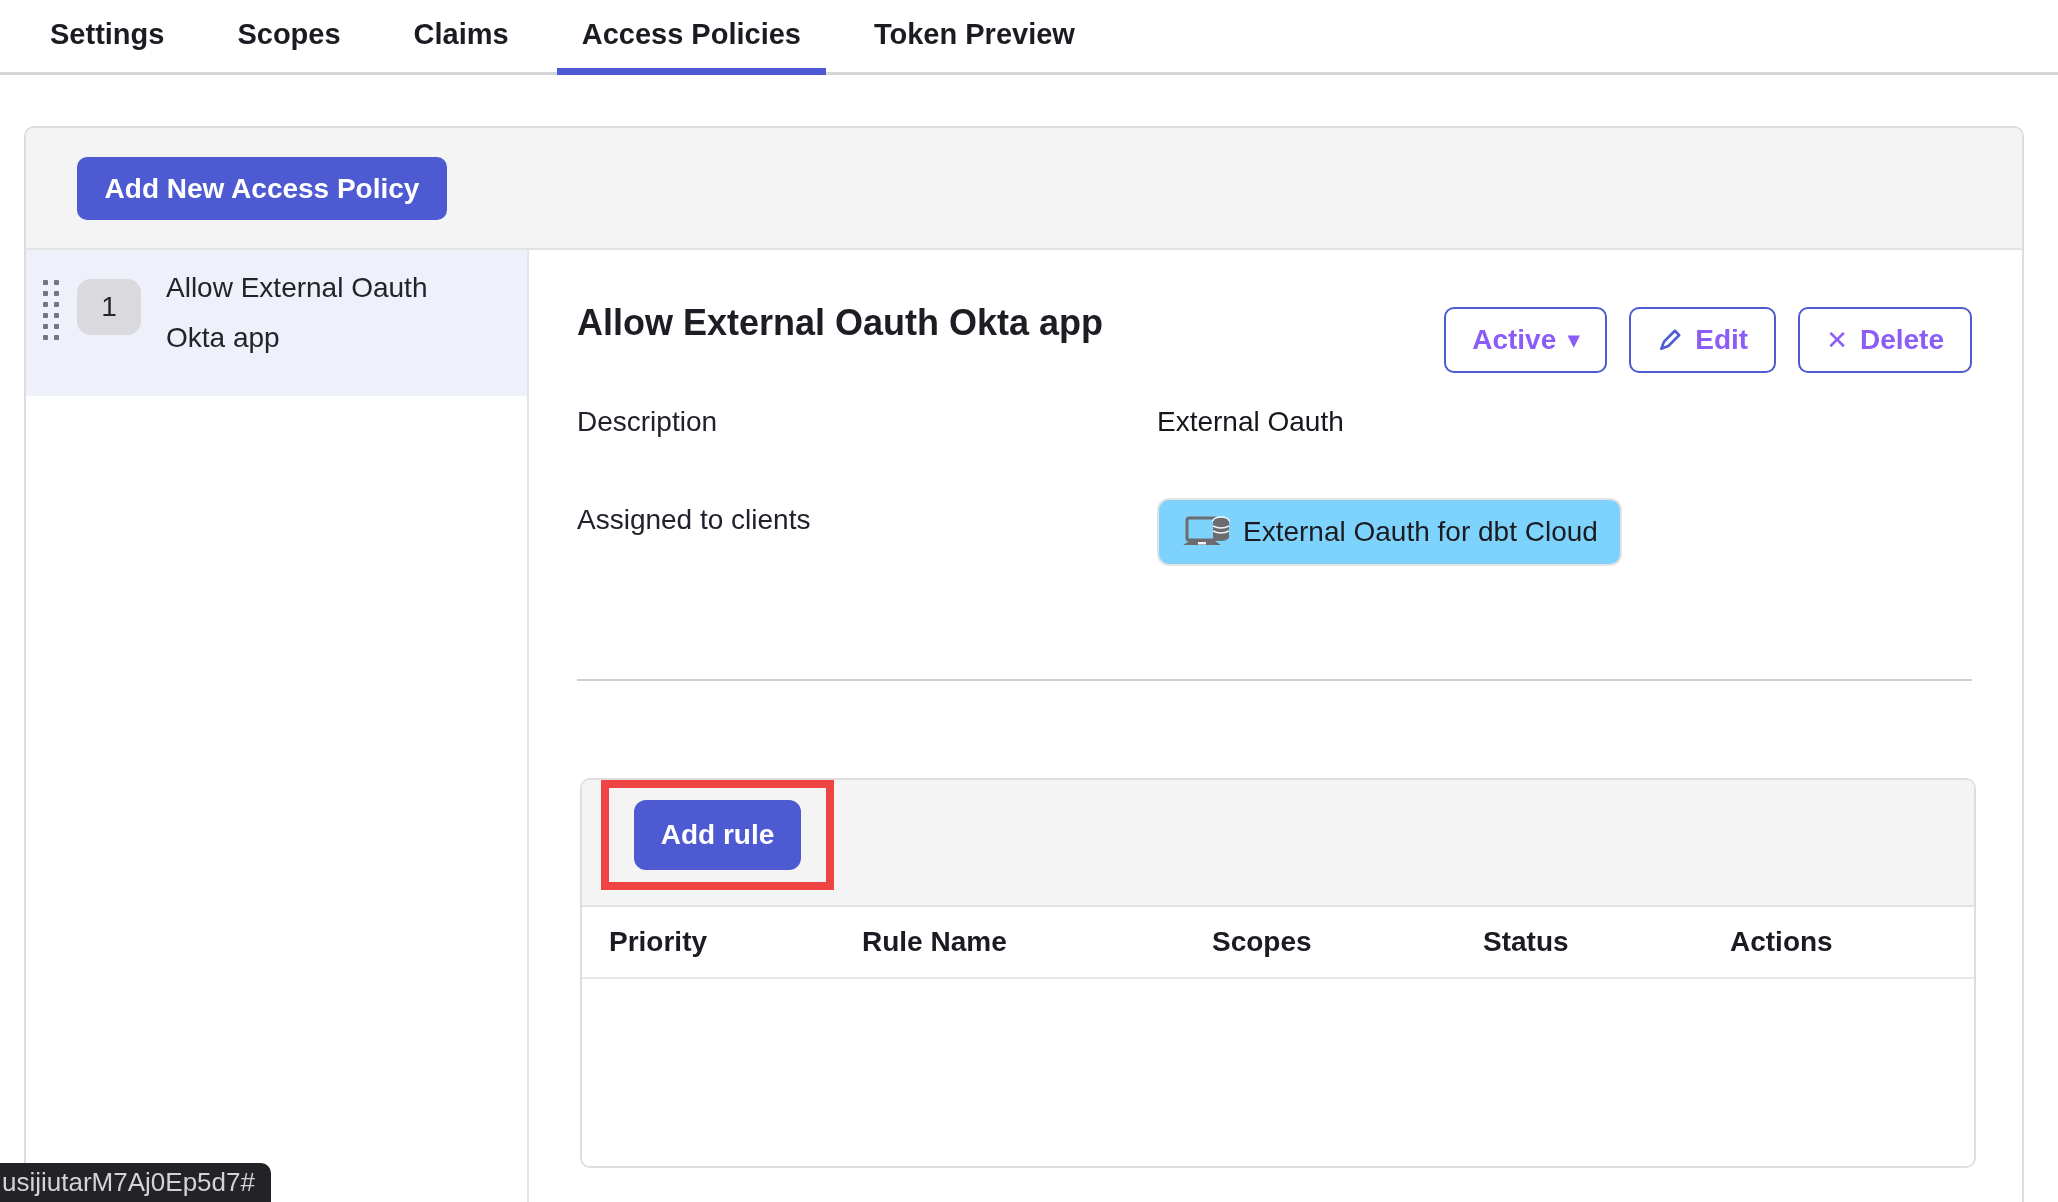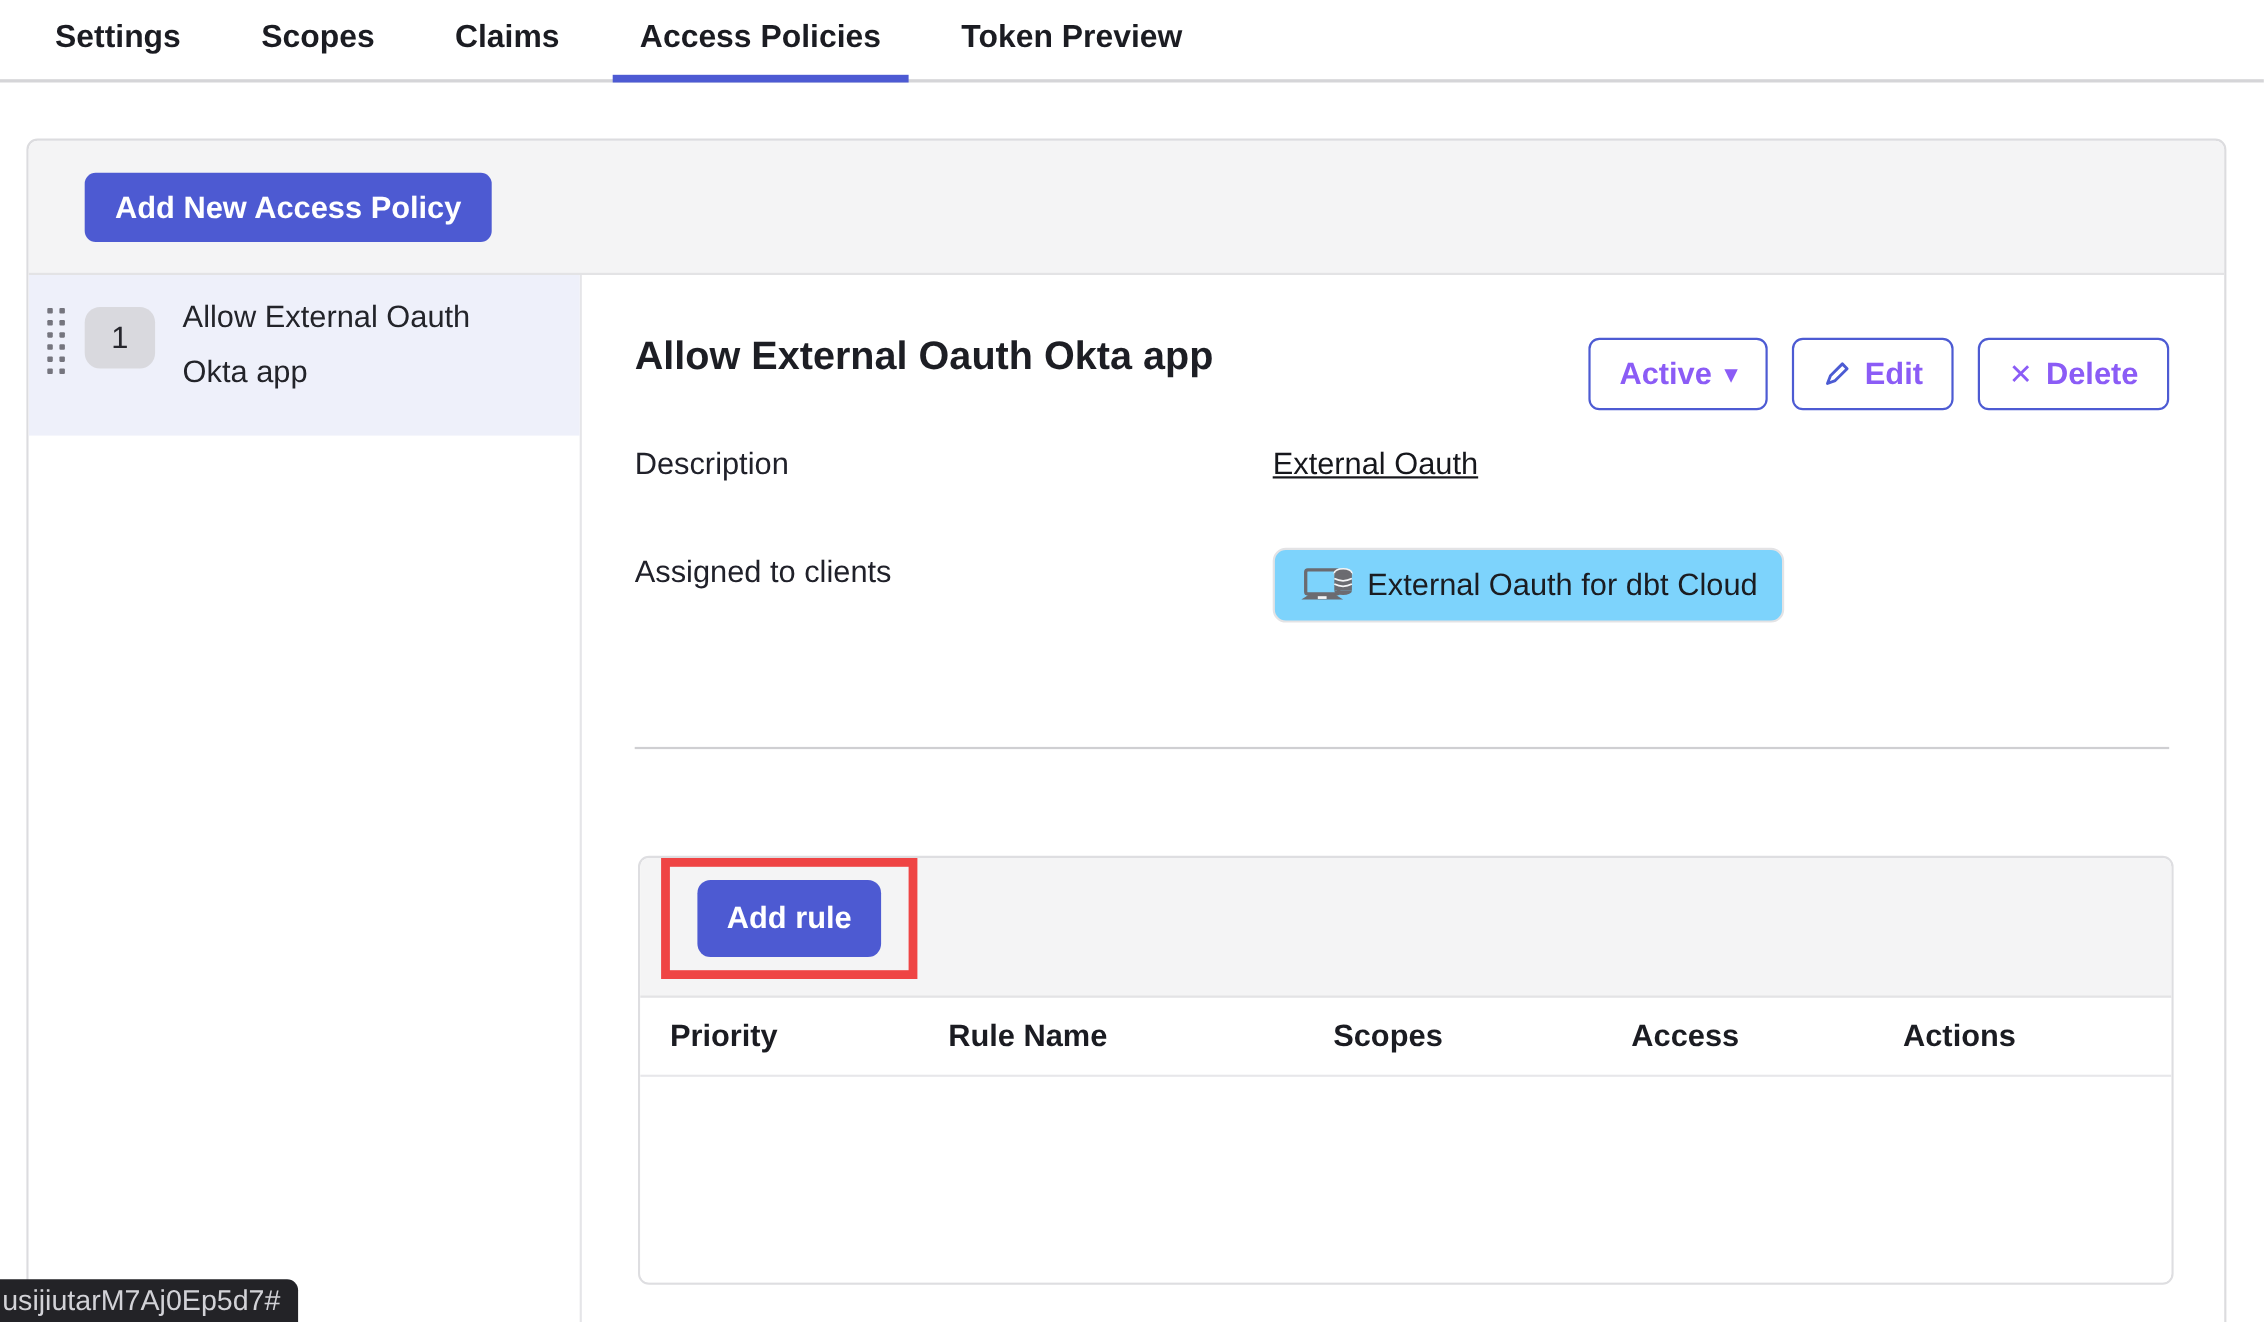--- a/index.html
+++ b/index.html
@@ -43,21 +43,21 @@
   .detail { position:relative; flex:1; background:#fff; }
   .detail-title { position:absolute; left:48px; top:52px; font-size:36px; font-weight:700; }
   .actions { position:absolute; right:50px; top:57px; display:flex; gap:22px; }
   .btn-outline { height:66px; padding:0 26px; background:#fff; border:2.5px solid #4d5bd3;
     border-radius:10px; color:#8b5cf6; font-size:28px; font-weight:700;
     display:flex; align-items:center; gap:12px; cursor:pointer; }
   .caret { font-size:22px; }
   .x-glyph { font-size:26px; font-weight:400; }
 
   .field-label { position:absolute; left:48px; font-size:28px; color:#20212a; }
-  .field-value { position:absolute; left:628px; font-size:28px; color:#16171c;text-decoration:underline; }
+  .field-value { position:absolute; left:628px; font-size:28px; color:#16171c; }
   .client-chip { position:absolute; left:628px; top:248px; height:68px;
     background:#7dd3fc; border:2px solid #e3e3e5; border-radius:12px;
     display:flex; align-items:center; gap:12px; padding:0 22px;
     font-size:28px; color:#1b1c21; cursor:pointer; }
 
   .divider { position:absolute; left:48px; right:50px; top:429px; height:2px;
     background:#cfcfd2; }
 
   
   .rules-panel { position:absolute; left:51px; top:528px; width:1396px; height:390px;
@@ -167,21 +167,21 @@
       <div class="rules-panel">
         <div class="rules-toolbar">
           <div class="annotation-box">
             <button class="btn-primary add-rule-btn">Add rule</button>
           </div>
         </div>
         <div class="rules-headrow">
           <span>Priority</span>
           <span>Rule Name</span>
           <span>Scopes</span>
-          <span>Access</span>
+          <span>Status</span>
           <span>Actions</span>
         </div>
         <div class="rules-body"></div>
       </div>
 
     </div>
   </div>
 </section>
 
 <div class="status-tooltip">usijiutarM7Aj0Ep5d7#</div>

